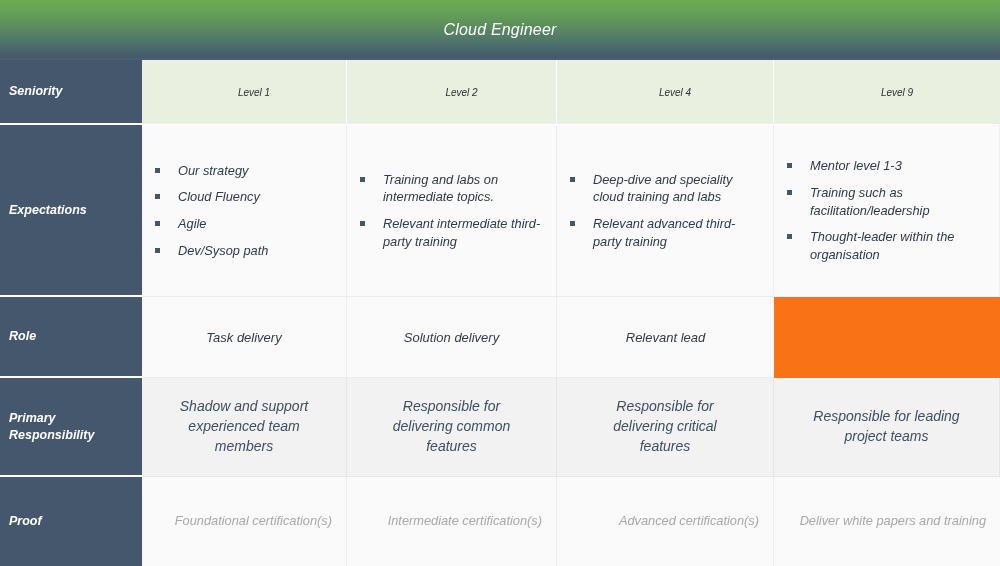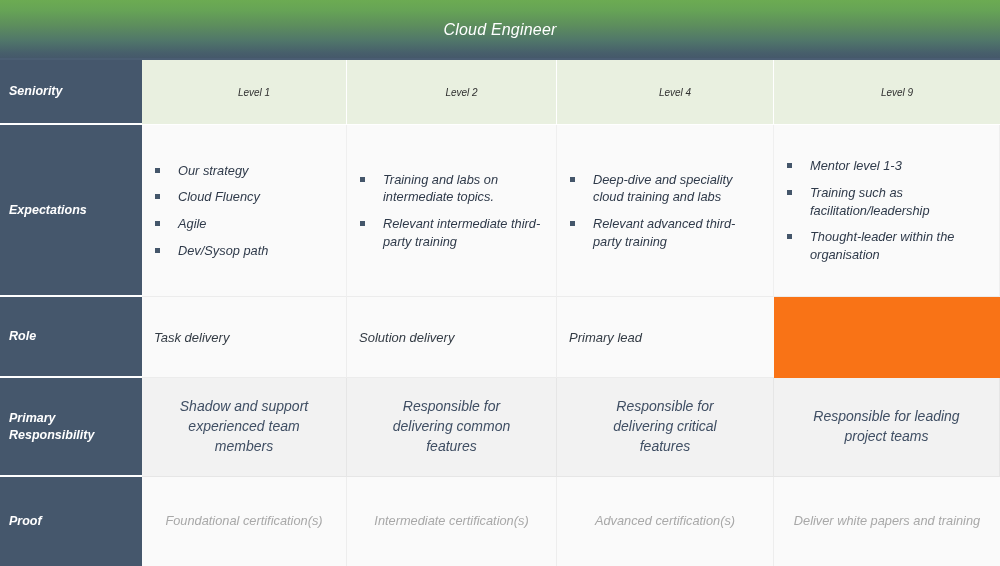--- a/index.html
+++ b/index.html
@@ -140,21 +140,21 @@
     height: 5px;
     background: #44566a;
     margin-top: 6px;
     margin-right: 18px;
   }
   .bullet-label { flex: 1 1 auto; }
 
   
   .row-role .data-cell {
     background: #fafafa;
-    justify-content: flex-start;
+    justify-content: center;
     text-align: center;
   }
   .role-text {
     color: #333b44;
     font-size: 13px;
     padding: 0 12px;
   }
 
   
   .row-primary .data-cell {
@@ -167,21 +167,21 @@
   .primary-text {
     color: #3f4e63;
     font-size: 14px;
     line-height: 1.42;
     padding: 0 32px;
   }
 
   
   .row-proof .data-cell {
     background: #fafafa;
-    justify-content: center;
+    justify-content: flex-end;
     text-align: center;
     border-bottom: none;
   }
   .proof-text {
     color: #a8a8a8;
     font-size: 12.8px;
     line-height: 1.42;
     padding: 0 14px;
   }
 </style>
@@ -282,21 +282,21 @@
 
     <div class="row row-role">
       <div class="label-cell">Role</div>
       <div class="data-cell c1">
         <span class="role-text">Task delivery</span>
       </div>
       <div class="data-cell c2">
         <span class="role-text">Solution delivery</span>
       </div>
       <div class="data-cell c3">
-        <span class="role-text">Primary lead</span>
+        <span class="role-text">Relevant lead</span>
       </div>
     </div>
 
     <div class="row row-primary">
       <div class="label-cell">Primary Responsibility</div>
       <div class="data-cell c1">
         <span class="primary-text">Shadow and support experienced team members</span>
       </div>
       <div class="data-cell c2">
         <span class="primary-text">Responsible for delivering common features</span>

